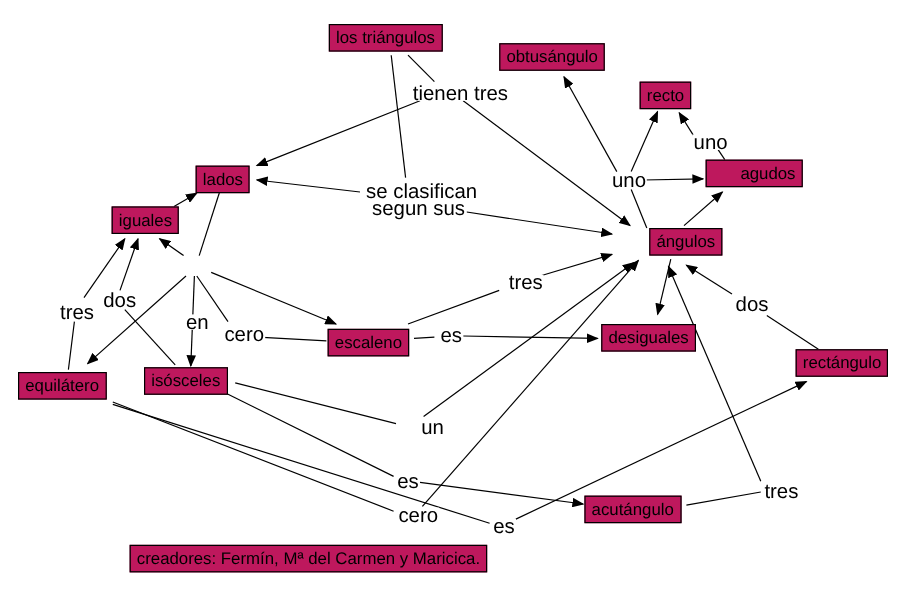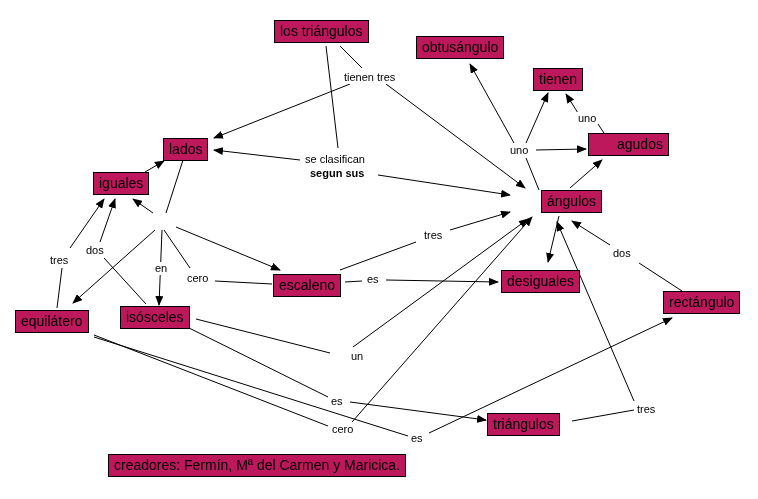--- a/index.html
+++ b/index.html
@@ -2,21 +2,21 @@
 <html><head>
   <meta charset="utf-8">
   <style>
     html, body { margin: 0; padding: 0; background: #ffffff; }
     body { width: 758px; height: 499px; position: relative; overflow: hidden;
            font-family: "Liberation Sans", "DejaVu Sans", sans-serif; }
     #map { position: absolute; left: 0; top: 0; width: 758px; height: 499px; }
     .node { position: absolute; border: 1px solid #000; background: #be185d;
             font-size: 14px; color: #000; padding: 1px 5px; white-space: nowrap;
             line-height: 19px; box-sizing: border-box; }
-    .lbl { position: absolute; font-size: 11px; color: #000; background: #fff;
+    .lbl { position: absolute; font-size: 17px; color: #000; background: #fff;
            white-space: nowrap; line-height: 13px; text-align: right; padding: 0 1px; }
   </style>
 </head>
 <body>
 
 <svg id="map" viewBox="0 0 758 499">
   <defs>
     <marker id="arr" markerWidth="10" markerHeight="8" refX="9" refY="4" orient="auto" markerUnits="userSpaceOnUse">
       <path d="M0,0 L10,4 L0,8 Z" fill="#000"></path>
     </marker>
@@ -93,36 +93,36 @@
     <line x1="94" y1="337" x2="408" y2="436"></line>
     <line x1="429" y1="433" x2="672" y2="318" marker-end="url(#arr)"></line>
 
     <line x1="572" y1="421" x2="634" y2="410"></line>
     <line x1="634" y1="401" x2="557" y2="222" marker-end="url(#arr)"></line>
   </g>
 </svg>
 
 <div class="node" style="left:274px;top:20px;">los triángulos</div>
 <div class="node" style="left:416px;top:36px;">obtusángulo</div>
-<div class="node" style="left:533px;top:68px;">tienen</div>
+<div class="node" style="left:533px;top:68px;">recto</div>
 <div class="node" style="left:163px;top:138px;">lados</div>
 <div class="node" style="left:588px;top:133px;padding-left:28px;">agudos</div>
 <div class="node" style="left:93px;top:172px;">iguales</div>
 <div class="node" style="left:541px;top:190px;">ángulos</div>
 <div class="node" style="left:273px;top:274px;">escaleno</div>
 <div class="node" style="left:501px;top:270px;">desiguales</div>
 <div class="node" style="left:15px;top:310px;">equilátero</div>
 <div class="node" style="left:120px;top:306px;">isósceles</div>
 <div class="node" style="left:663px;top:291px;">rectángulo</div>
-<div class="node" style="left:487px;top:413px;">triángulos</div>
+<div class="node" style="left:487px;top:413px;">acutángulo</div>
 <div class="node" style="left:108px;top:454px;">creadores: Fermín, Mª del Carmen y Maricica.</div>
 
 <div class="lbl" style="left:343px;top:71px;">tienen tres</div>
 <div class="lbl" style="left:304px;top:153px;">se clasifican</div>
-<div class="lbl" style="left:309px;top:167px;font-weight:bold;">segun sus</div>
+<div class="lbl" style="left:309px;top:167px;">segun sus</div>
 <div class="lbl" style="left:509px;top:144px;">uno</div>
 <div class="lbl" style="left:577px;top:112px;">uno</div>
 <div class="lbl" style="left:154px;top:214px;margin-top:48px;">en</div>
 <div class="lbl" style="left:49px;top:254px;">tres</div>
 <div class="lbl" style="left:85px;top:244px;">dos</div>
 <div class="lbl" style="left:186px;top:272px;">cero</div>
 <div class="lbl" style="left:423px;top:229px;">tres</div>
 <div class="lbl" style="left:366px;top:273px;">es</div>
 <div class="lbl" style="left:612px;top:247px;">dos</div>
 <div class="lbl" style="left:350px;top:350px;">un</div>

